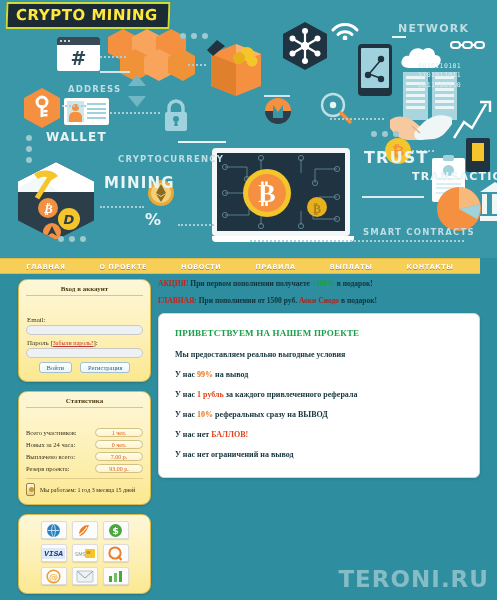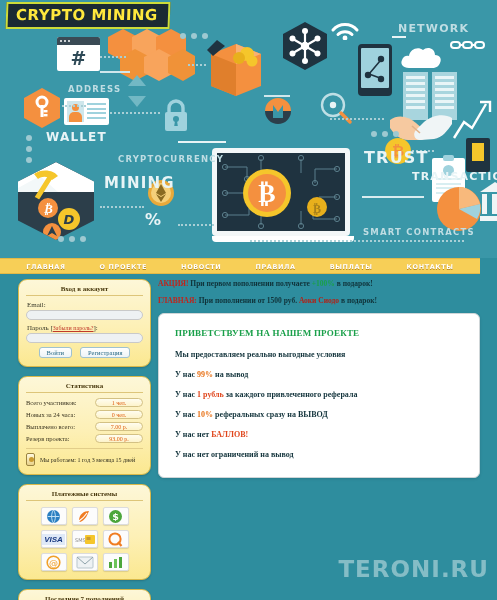--- a/index.html
+++ b/index.html
@@ -63,21 +63,21 @@
   .panel {
     background:linear-gradient(180deg,#fdf7d8 0%,#fdf0b6 55%,#fbe890 100%);
     border:1px solid #d9b94a;
     border-radius:9px;
     box-shadow:0 1px 2px rgba(0,0,0,.18);
     margin-bottom:9px;
     padding:5px 7px 8px 7px;
   }
   .panel-title {
     text-align:center; font-size:7px; color:#4a3a10; font-weight:bold;
-    border-bottom:1px solid #ddc579; padding-bottom:2px; margin-bottom:5px;
+    border-bottom:1px solid #ddc579; padding-bottom:2px; margin-bottom:20px;
     font-family:"Liberation Serif", serif;
   }
   .frow { font-size:7px; color:#3a3a2a; margin:2px 0 1px 1px; }
   .frow a { color:#c0392b; font-size:6px; text-decoration:underline; }
   .finput {
     width:100%; height:10px; border:1px solid #c9c9c9; border-radius:5px;
     background:#eef1f3; margin-bottom:4px; display:block;
   }
   .fbtns { display:flex; gap:8px; justify-content:center; margin-top:4px; }
   .btn {
@@ -125,21 +125,21 @@
     padding:14px 16px 18px 16px; box-shadow:0 1px 3px rgba(0,0,0,.13);
   }
   .wb-title { font-size:9px; font-weight:bold; color:#1aa04a; margin-bottom:12px;
               letter-spacing:.2px; }
   .wb-line { font-size:8px; color:#13343c; font-weight:bold; margin-bottom:11px; }
   .wb-line .or { color:#e8731a; }
   .wb-line .rd { color:#e0451b; }
   .wb-line:last-child { margin-bottom:0; }
 
   .watermark {
-    position:absolute; right:8px; bottom:18px;
+    position:absolute; right:8px; bottom:8px;
     font-family:"DejaVu Sans", sans-serif; font-weight:bold; font-size:23px;
     color:rgba(255,255,255,.42); letter-spacing:1px; user-select:none;margin-top:21px;
   }
 </style>
 </head>
 <body>
 
 <div class="page">
 
   <div class="banner">
@@ -261,20 +261,25 @@
       <svg width="36" height="12" viewBox="0 0 36 12">
         <g fill="none" stroke="#fff" stroke-width="2">
           <rect x="1" y="3" width="9" height="6" rx="3"></rect>
           <rect x="13" y="3" width="9" height="6" rx="3"></rect>
           <rect x="25" y="3" width="9" height="6" rx="3"></rect>
           <path d="M10 6 L13 6 M22 6 L25 6"></path>
         </g>
       </svg>
     </div>
 
+    <div style="position:absolute;left:418px;top:62px;font-family:'DejaVu Sans Mono',monospace;font-size:6.5px;color:#d8eef1;line-height:1.45;letter-spacing:.4px;">
+      <div>0010110101</div>
+      <div>1101011011</div>
+      <div>0011100110</div>
+    </div>
 
     <div style="position:absolute;left:126px;top:75px;">
       <svg width="22" height="32" viewBox="0 0 22 32">
         <path d="M11 0 L20 11 L2 11 Z" fill="#72b8c4"></path>
         <path d="M11 32 L2 21 L20 21 Z" fill="#72b8c4"></path>
       </svg>
     </div>
 
     <div style="position:absolute;left:64px;top:98px;width:45px;height:27px;background:#fff;border-radius:2px;display:flex;padding:3px;gap:3px;">
       <div style="width:17px;height:21px;background:#cfe7ec;position:relative;overflow:hidden;">
@@ -519,42 +524,41 @@
           <span class="stlabel">Резерв проекта:</span>
           <span class="stval">93.00 р.</span>
         </div>
         <div class="worktime">
           <span class="clock"></span>
           <span class="txt">Мы работаем: 1 год 3 месяца 15 дней</span>
         </div>
       </div>
 
       <div class="panel">
-        <div class="panel-title">Платежные системы</div>
         <div class="pays">
           <span class="pay">
             <svg width="15" height="15" viewBox="0 0 15 15">
                 <circle cx="7.5" cy="7.5" r="6.5" fill="#2a7fc1"></circle>
                 <path d="M1.6 7.5 H13.4 M7.5 1 C10 4 10 11 7.5 14 C5 11 5 4 7.5 1" fill="none" stroke="#bfe0f5" stroke-width="1"></path>
               </svg>
           </span>
           <span class="pay">
             <svg width="15" height="15" viewBox="0 0 15 15">
                 <path d="M2 12 C2 5 7 2 12 2 C10 7 8 11 3 13 Z" fill="#f07c22"></path>
                 <path d="M2 12 C5 10 8 7 10 4" fill="none" stroke="#fff" stroke-width="1.1"></path>
               </svg>
           </span>
           <span class="pay">
             <svg width="15" height="15" viewBox="0 0 15 15">
                 <circle cx="7.5" cy="7.5" r="6.5" fill="#4ca63c"></circle>
                 <text x="7.5" y="11.4" font-family="DejaVu Sans" font-size="9.5" font-weight="bold" fill="#fff" text-anchor="middle">$</text>
               </svg>
           </span>
           <span class="pay">
-            <span style="font-family:Liberation Sans, sans-serif;font-weight:bold;font-size:8px;font-style:italic;color:#1a3a82;background:#dfe9f7;padding:1px 2px;">VISA</span>
+            <span style="font-family:Liberation Mono, monospace;font-weight:bold;font-size:8px;font-style:italic;color:#1a3a82;background:#dfe9f7;padding:1px 2px;">VISA</span>
           </span>
           <span class="pay">
             <svg width="22" height="13" viewBox="0 0 22 13">
                 <text x="1" y="9" font-family="DejaVu Sans" font-size="5" fill="#8a8a8a">SMS</text>
                 <rect x="11" y="2" width="10" height="9" rx="1" fill="#f5c62b"></rect>
                 <rect x="12.5" y="4" width="4" height="3" fill="#c99a2e"></rect>
               </svg>
           </span>
           <span class="pay">
             <svg width="15" height="15" viewBox="0 0 15 15">

